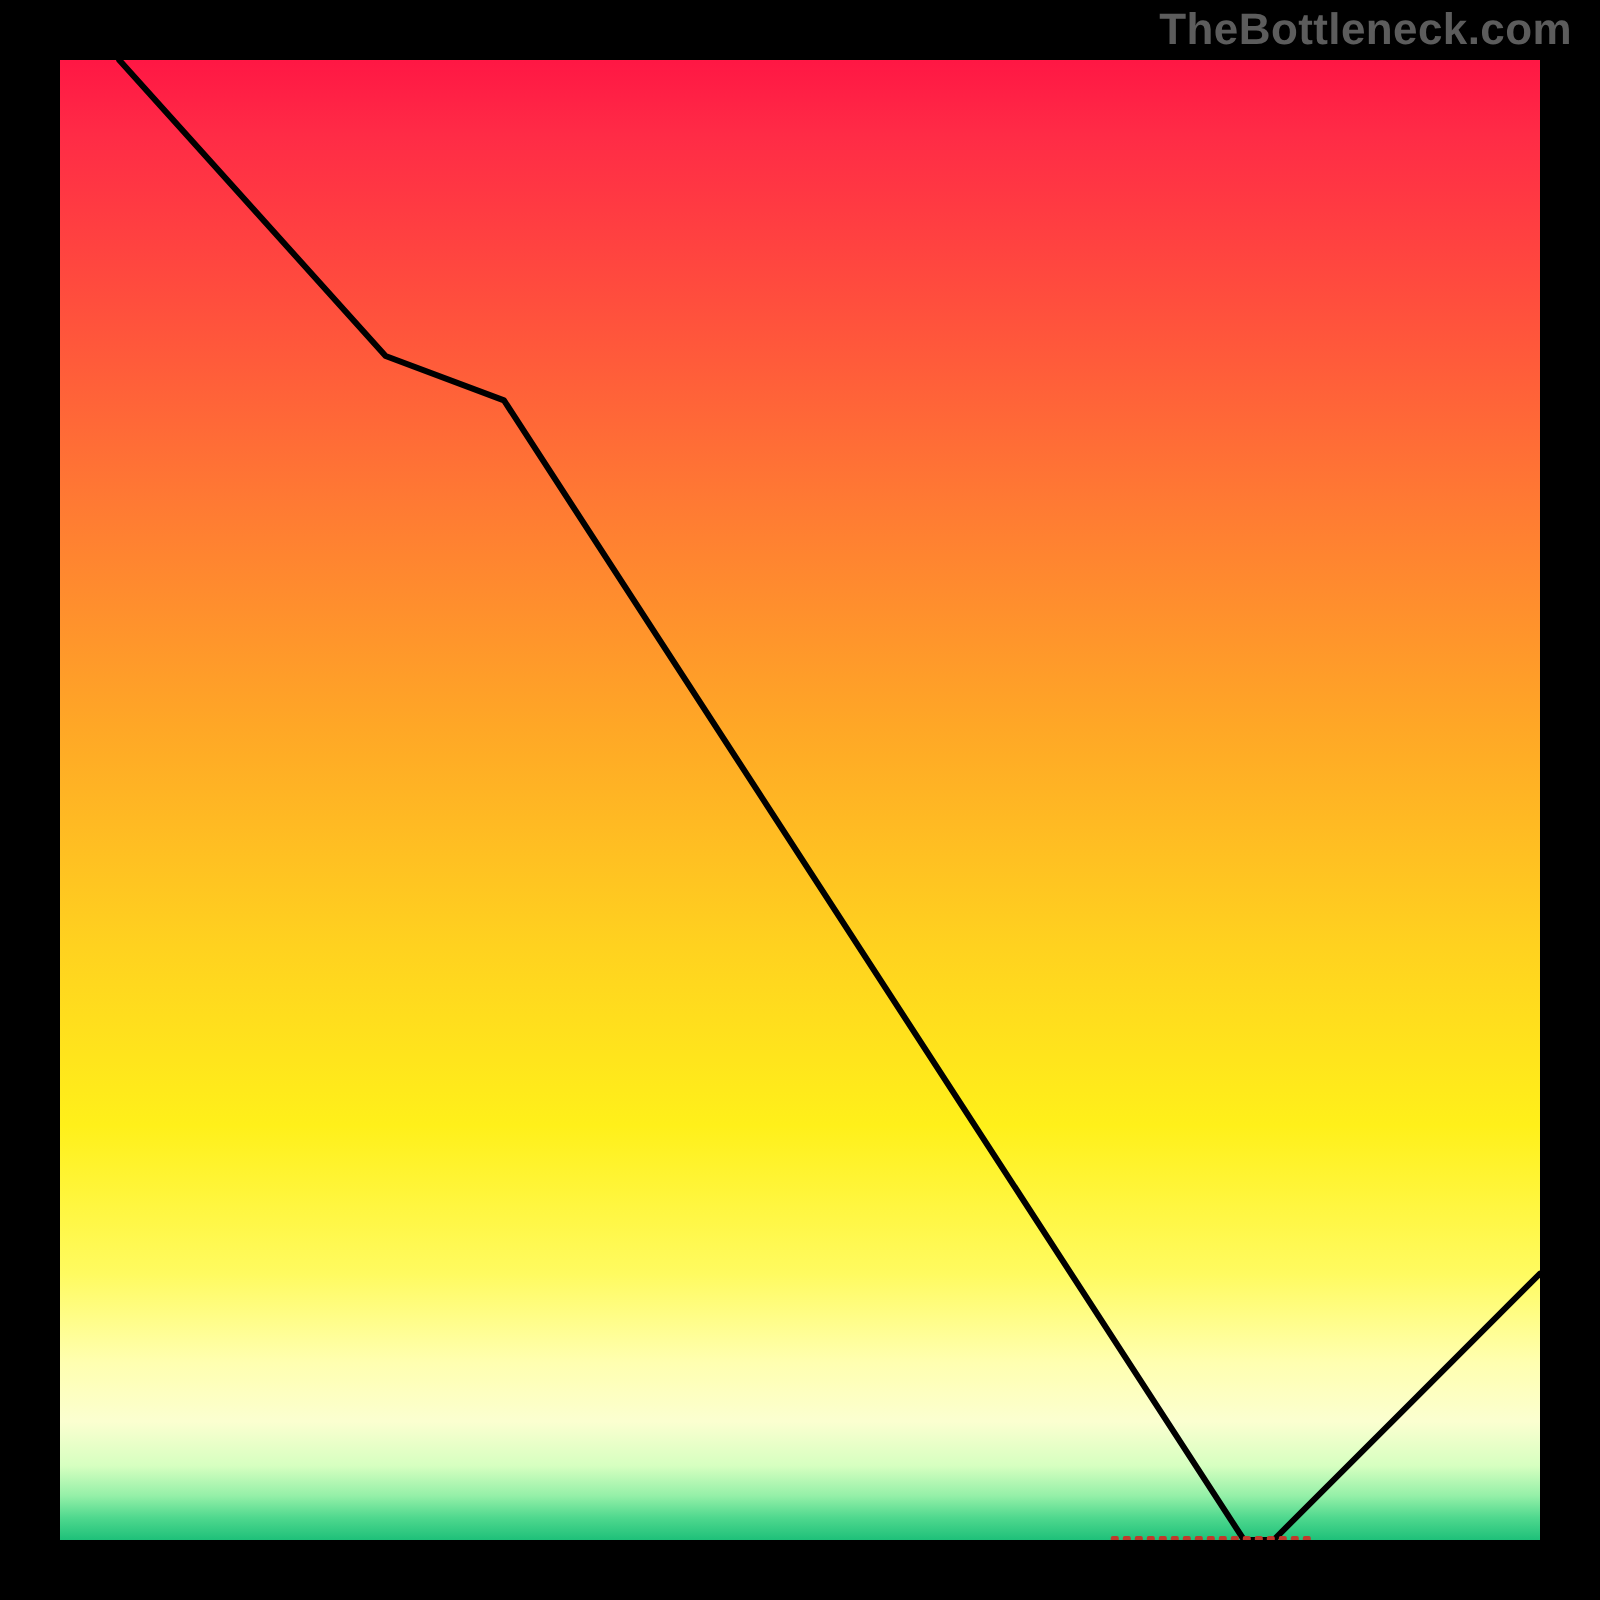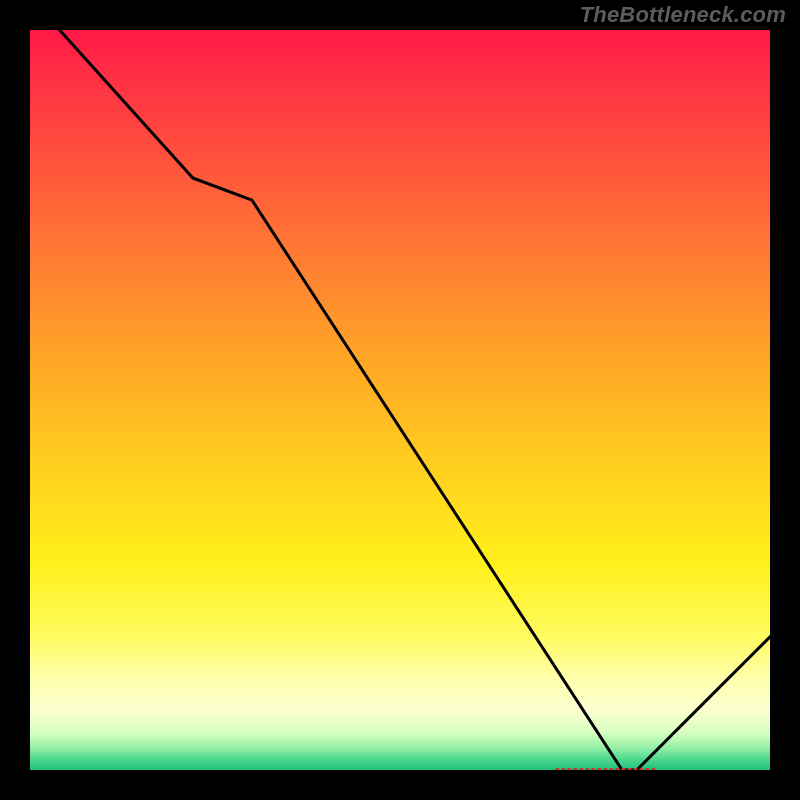--- a/index.html
+++ b/index.html
@@ -9,21 +9,20 @@
     height: 800px;
     background: #000;
     font-family: Arial, Helvetica, sans-serif;
     overflow: hidden;
   }
   .frame {
     position: relative;
     width: 800px;
     height: 634px;
     background: #000;
-    font-style: italic;
   }
   .watermark {
     position: absolute;
     top: 2px;
     right: 14px;
     color: #5c5c5c;
     font-size: 22px;
     font-weight: bold;
     letter-spacing: 0.2px;
     user-select: none;

